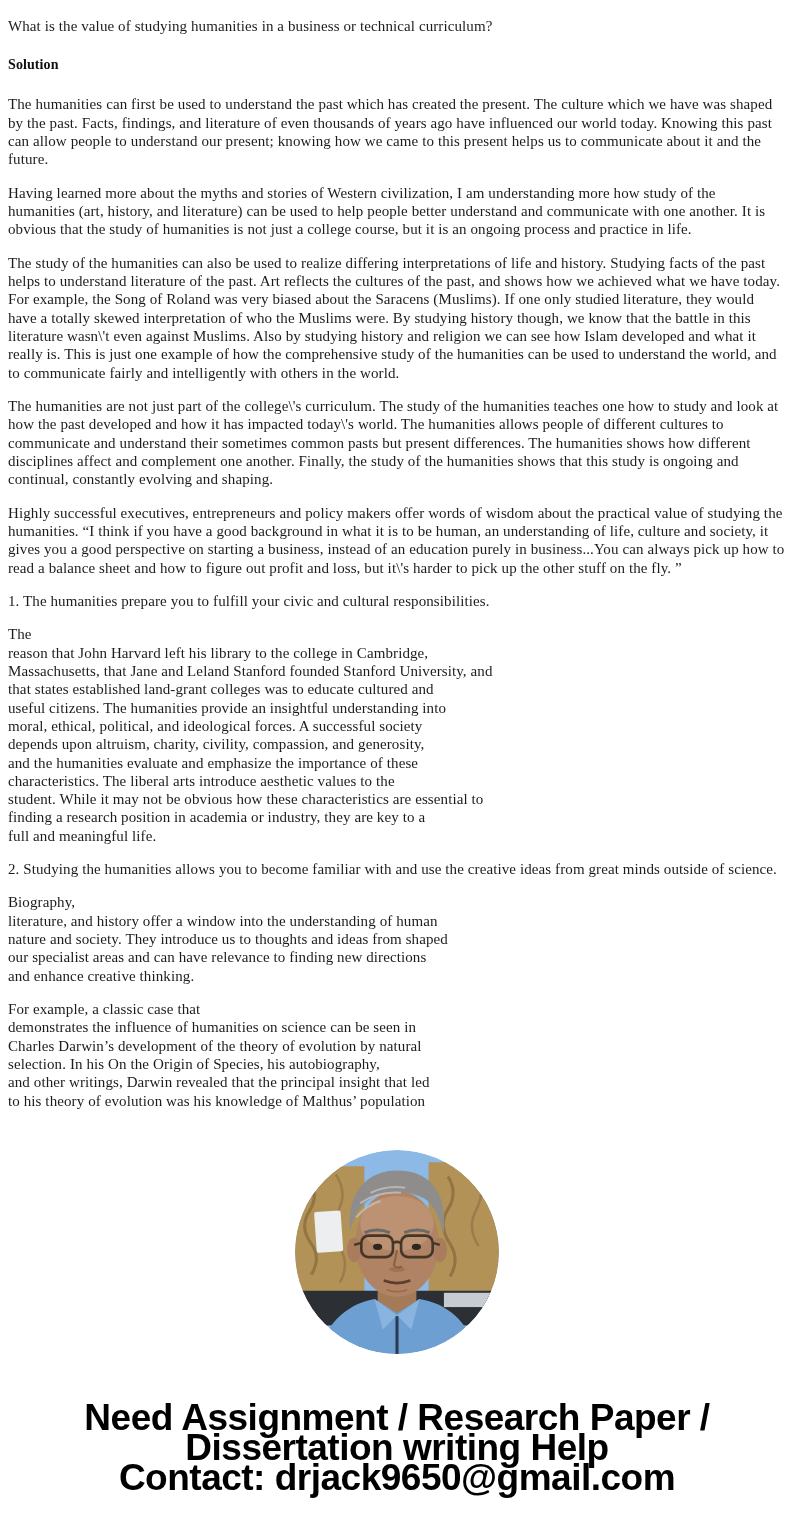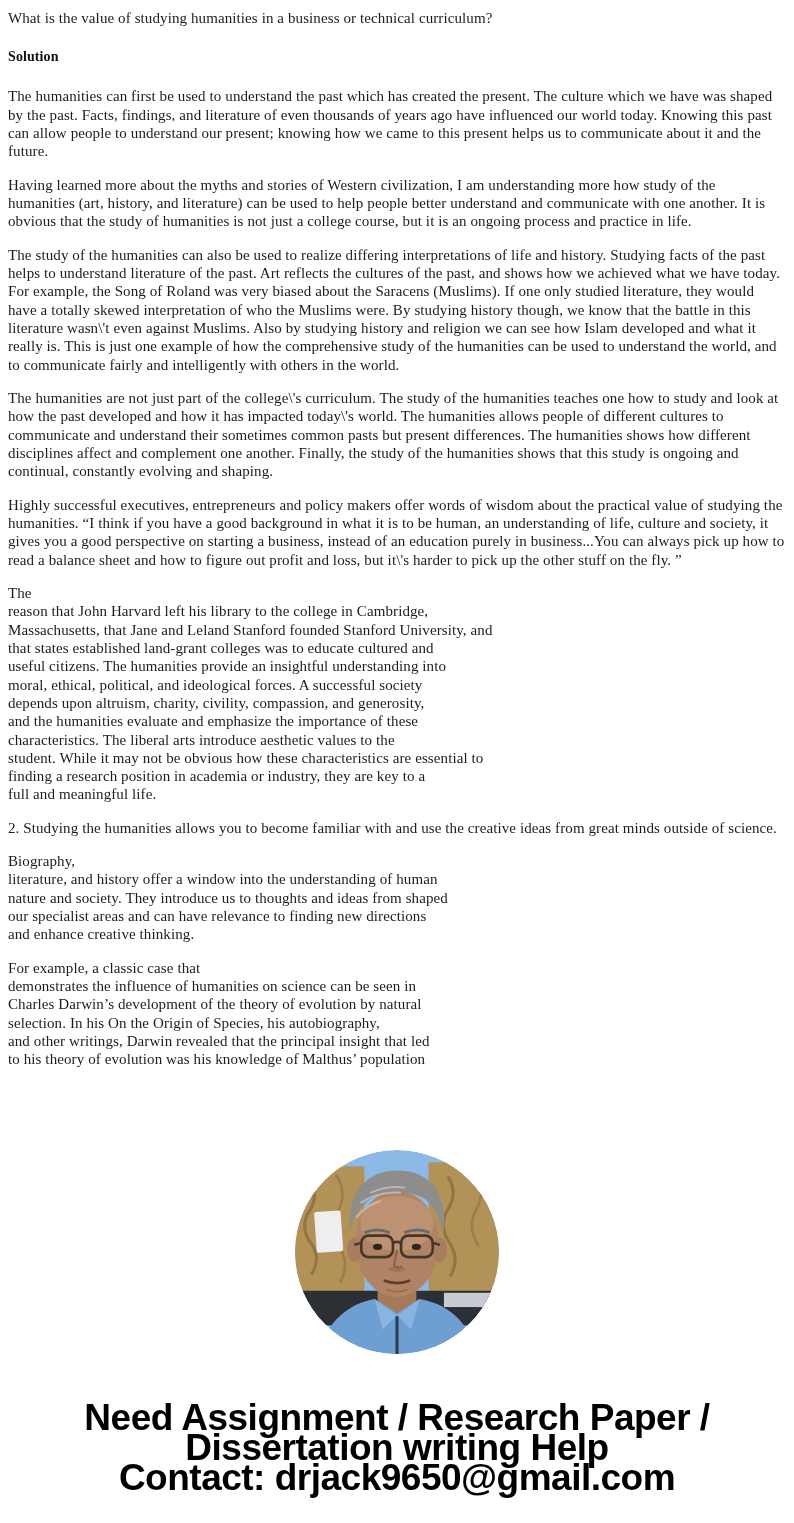--- a/index.html
+++ b/index.html
@@ -14,21 +14,21 @@
   .doc {
     box-sizing: border-box;
     height: 1131px;
     overflow: hidden;
     padding: 9px 8px 0 8px;
     font-size: 15px;
     line-height: 18.33px;
     letter-spacing: 0.1px;
   }
   .doc p { margin: 15px 0; }
-  .doc p.first { margin-top: 0; }
+  .doc p.first { margin-top: 8px; }
   .solution {
     font-family: "Liberation Serif", serif;
     font-size: 14px;
     line-height: 20px;
     font-weight: bold;
     margin: 20px 0;
     color: #111;
   }
   .pre { white-space: pre-line; font-family: Liberation Serif, serif; }
   .avatar-row {
@@ -59,20 +59,21 @@
 <body>
 
 <div class="doc">
   <p class="first">What is the value of studying humanities in a business or technical curriculum?</p>
   <h3 class="solution">Solution</h3>
   <p>The humanities can first be used to understand the past which has created the present. The culture which we have was shaped by the past. Facts, findings, and literature of even thousands of years ago have influenced our world today. Knowing this past can allow people to understand our present; knowing how we came to this present helps us to communicate about it and the future.</p>
   <p>Having learned more about the myths and stories of Western civilization, I am understanding more how study of the humanities (art, history, and literature) can be used to help people better understand and communicate with one another. It is obvious that the study of humanities is not just a college course, but it is an ongoing process and practice in life.</p>
   <p>The study of the humanities can also be used to realize differing interpretations of life and history. Studying facts of the past helps to understand literature of the past. Art reflects the cultures of the past, and shows how we achieved what we have today. For example, the Song of Roland was very biased about the Saracens (Muslims). If one only studied literature, they would have a totally skewed interpretation of who the Muslims were. By studying history though, we know that the battle in this literature wasn\'t even against Muslims. Also by studying history and religion we can see how Islam developed and what it really is. This is just one example of how the comprehensive study of the humanities can be used to understand the world, and to communicate fairly and intelligently with others in the world.</p>
   <p>The humanities are not just part of the college\'s curriculum. The study of the humanities teaches one how to study and look at how the past developed and how it has impacted today\'s world. The humanities allows people of different cultures to communicate and understand their sometimes common pasts but present differences. The humanities shows how different disciplines affect and complement one another. Finally, the study of the humanities shows that this study is ongoing and continual, constantly evolving and shaping.</p>
   <p>Highly successful executives, entrepreneurs and policy makers offer words of wisdom about the practical value of studying the humanities. “I think if you have a good background in what it is to be human, an understanding of life, culture and society, it gives you a good perspective on starting a business, instead of an education purely in business...You can always pick up how to read a balance sheet and how to figure out profit and loss, but it\'s harder to pick up the other stuff on the fly. ”</p>
+  <p>1. The humanities prepare you to fulfill your civic and cultural responsibilities.</p>
   <p class="pre">The
 reason that John Harvard left his library to the college in Cambridge,
 Massachusetts, that Jane and Leland Stanford founded Stanford University, and
 that states established land-grant colleges was to educate cultured and
 useful citizens. The humanities provide an insightful understanding into
 moral, ethical, political, and ideological forces. A successful society
 depends upon altruism, charity, civility, compassion, and generosity,
 and the humanities evaluate and emphasize the importance of these
 characteristics. The liberal arts introduce aesthetic values to the
 student. While it may not be obvious how these characteristics are essential to

